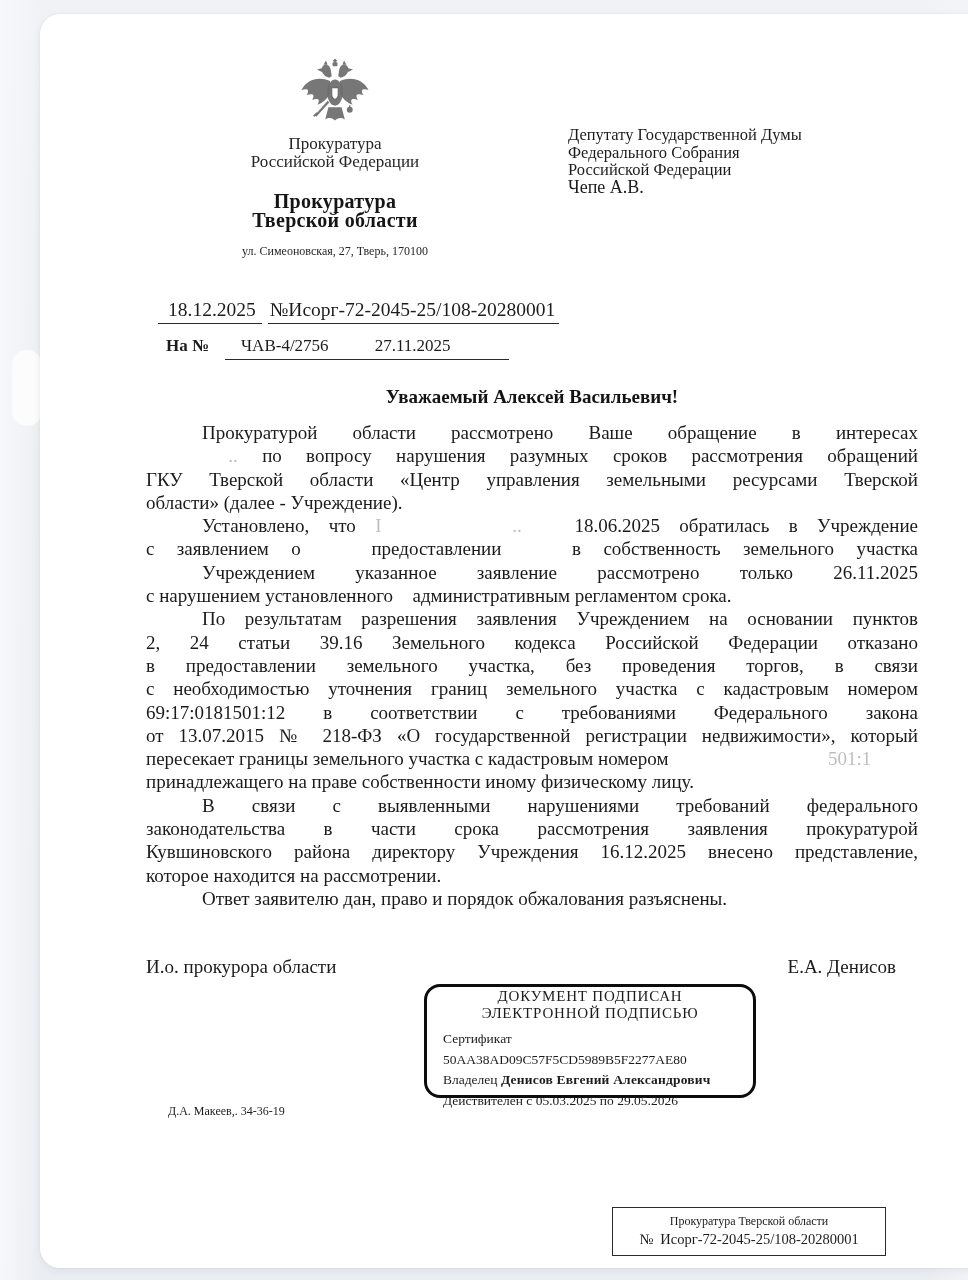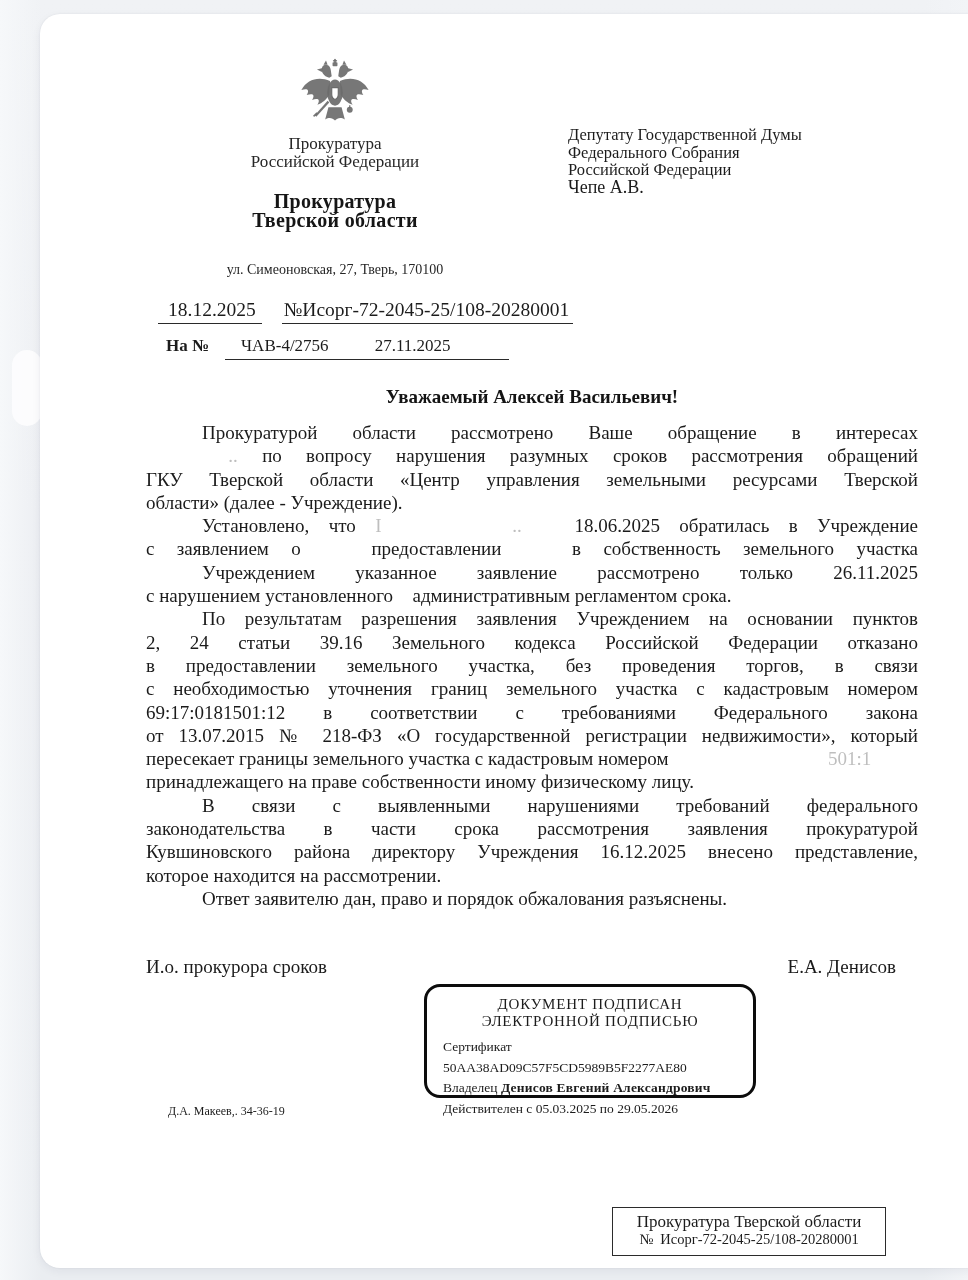--- a/index.html
+++ b/index.html
@@ -20,26 +20,26 @@
     box-shadow:0 0 2px rgba(30,40,60,.08),0 3px 10px rgba(30,40,60,.06);
     color:#1e1e1e;
   }
   .doc *{box-sizing:border-box;}
 
   
   .lh-left{position:absolute;left:60px;top:44px;width:470px;text-align:center;color:#262626;}
   .emblem{height:74px;display:flex;align-items:center;justify-content:center;}
   .org-parent{margin-top:3px;font-size:17px;line-height:17.5px;}
   .org-name{margin-top:22px;font-size:20px;line-height:19px;font-weight:bold;letter-spacing:.3px;color:#151515;}
-  .address{margin-top:31px;font-size:14px;line-height:18px;}
+  .address{margin-top:12px;font-size:12px;line-height:18px;}
 
   
   .ref-line{position:absolute;left:118px;top:285px;font-size:19.5px;white-space:nowrap;color:#1c1c1c;}
   .u{display:inline-block;border-bottom:1.5px solid #2a2a2a;padding:0 6px 2px 10px;}
-  .u2{display:inline-block;border-bottom:1.5px solid #2a2a2a;padding:0 4px 2px 2px;margin-left:20px;}
+  .u2{display:inline-block;border-bottom:1.5px solid #2a2a2a;padding:0 4px 2px 2px;margin-left:6px;}
   .na-line{position:absolute;left:126px;top:322px;font-size:17px;white-space:nowrap;color:#1c1c1c;}
   .na-label{font-weight:bold;}
   .na-value{display:inline-block;border-bottom:1.5px solid #2a2a2a;margin-left:16px;padding:0 58px 3px 16px;text-align:right;}
   .na-gap{display:inline-block;width:46px;}
 
   
   .recipient{position:absolute;left:528px;top:112px;width:330px;font-size:16.5px;line-height:17.5px;color:#1c1c1c;}
   .recipient .name{font-size:18px;}
 
   
@@ -47,30 +47,30 @@
   .body-text{position:absolute;left:106px;top:407px;width:772px;font-size:19px;line-height:23.3px;color:#1b1b1b;}
   .line{text-align:justify;text-align-last:left;}
   .line.just{text-align-last:justify;}
   .line.indent{text-indent:56px;}
   .gap{display:inline-block;height:2px;}
   .faint{color:#949494;opacity:.6;}
 
   .sig-row{position:absolute;left:106px;top:942px;width:772px;display:flex;justify-content:space-between;font-size:19px;padding-right:22px;color:#1b1b1b;}
 
   
-  .stamp{position:absolute;left:384px;top:970px;width:332px;height:114px;border:3px solid #0c0c0c;border-radius:16px;padding-top:9px;background:#fff;color:#1c1c1c;}
+  .stamp{position:absolute;left:384px;top:970px;width:332px;height:114px;border:3px solid #0c0c0c;border-radius:16px;padding-top:1px;background:#fff;color:#1c1c1c;}
   .stamp-title{text-align:center;font-size:15px;line-height:17px;letter-spacing:.8px;}
   .stamp-details{margin:7px 14px 10px 16px;font-size:13.5px;line-height:20.5px;}
   .stamp-details b{letter-spacing:.2px;}
 
   .executor{position:absolute;left:128px;top:1090px;font-size:12px;color:#1c1c1c;}
 
   
   .reg-stamp{position:absolute;left:572px;top:1193px;width:274px;border:1.5px solid #2b2b2b;background:#fff;text-align:center;padding:5px 4px 6px;color:#1c1c1c;}
-  .reg-org{font-size:17px;line-height:17px;}
+  .reg-org{font-size:12px;line-height:17px;}
   .reg-num{font-size:14.5px;line-height:19px;}
 </style>
 </head>
 <body>
 
 <div class="screen">
   <div class="bg-strip-left"></div>
   <div class="bg-strip-right"></div>
   <div class="bg-blob"></div>
 
@@ -155,21 +155,21 @@
         <div class="line"><span class="">пересекает границы земельного участка с кадастровым номером</span> <span class="gap" style="width: 150px;"></span> <span class="faint">501:1</span> </div>
         <div class="line"><span class="">принадлежащего на праве собственности иному физическому лицу.</span> </div>
         <div class="line just indent"><span class="">В связи с выявленными нарушениями требований федерального</span> </div>
         <div class="line just"><span class="">законодательства в части срока рассмотрения заявления прокуратурой</span> </div>
         <div class="line just"><span class="">Кувшиновского района директору Учреждения 16.12.2025 внесено представление,</span> </div>
         <div class="line"><span class="">которое находится на рассмотрении.</span> </div>
         <div class="line indent"><span class="">Ответ заявителю дан, право и порядок обжалования разъяснены.</span> </div>
       </div>
 
     <div class="sig-row">
-      <span>И.о. прокурора сроков</span>
+      <span>И.о. прокурора области</span>
       <span>Е.А. Денисов</span>
     </div>
 
     <div class="stamp">
       <div class="stamp-title">
         <div>ДОКУМЕНТ ПОДПИСАН</div>
         <div>ЭЛЕКТРОННОЙ ПОДПИСЬЮ</div>
       </div>
       <div class="stamp-details">
         <div><span>Сертификат</span> <span>50AA38AD09C57F5CD5989B5F2277AE80</span></div>

